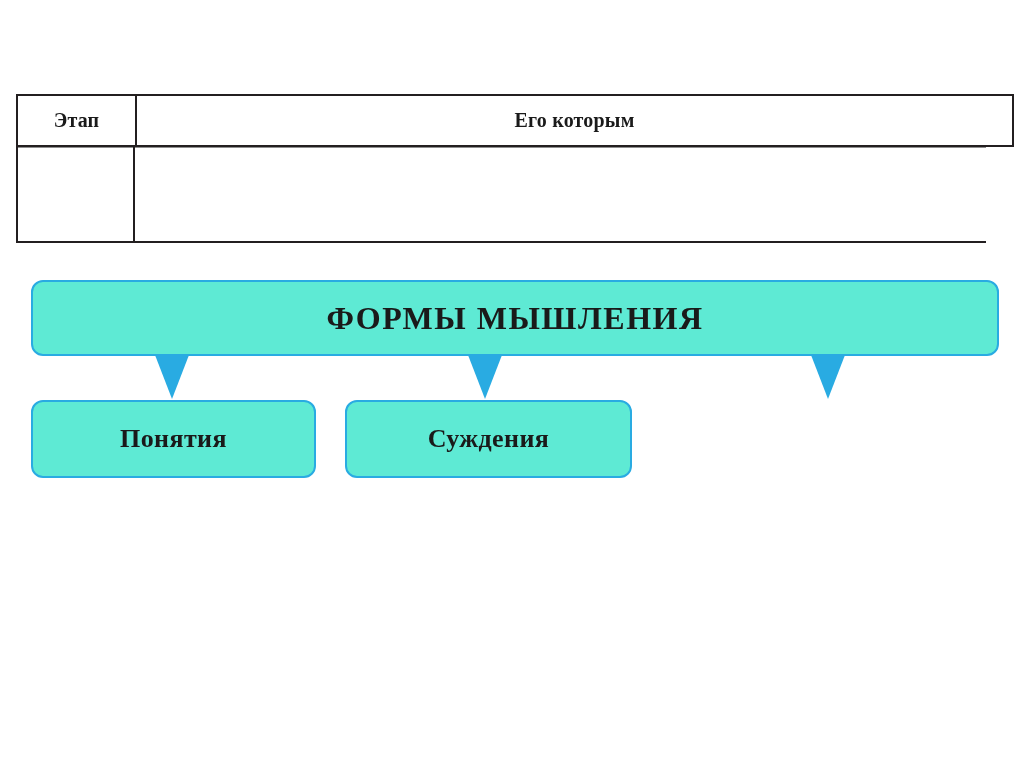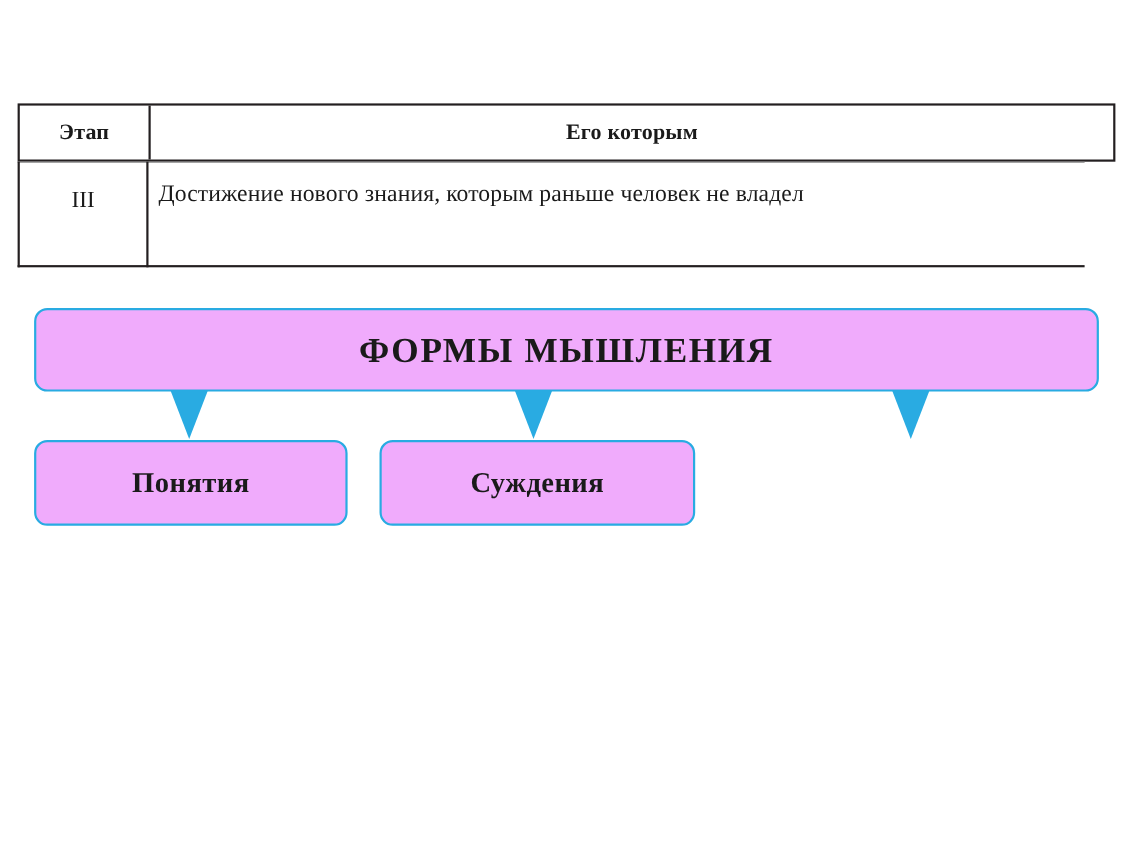--- a/index.html
+++ b/index.html
@@ -129,21 +129,21 @@
     font-size: 21.5px;
     line-height: 1.45;
     color: #1a1a1a;
     letter-spacing: 0.1px;
   }
 
   
   .node {
     position: absolute;
     box-sizing: border-box;
-    background: #f0abfc;
+    background: #5eead4;
     border: 2.5px solid #29abe2;
     border-radius: 12px;
     display: flex;
     align-items: center;
     justify-content: center;
     text-align: center;
     color: #1a1a1a;
     font-weight: bold;
   }
   #node-root {
@@ -184,22 +184,20 @@
   <div class="tbl-header-row">
     <div class="tbl-header-divider"></div>
     <div class="tbl-th-stage">Этап</div>
     <div class="tbl-th-essence">Его которым</div>
   </div>
 
   <div class="tbl-body-row">
     <div class="rule-top"></div>
     <div class="edge-left"></div>
     <div class="edge-mid"></div>
-    <div class="tbl-td-stage">III</div>
-    <div class="tbl-td-essence">Достижение нового знания, которым раньше человек не владел</div>
     <div class="rule-bottom"></div>
   </div>
 
   <div class="node" id="node-root">
     <span>ФОРМЫ МЫШЛЕНИЯ</span>
   </div>
 
   <div class="arrow" id="arrow-0">
     <svg width="48" height="48" viewBox="0 0 48 48" aria-hidden="true">
       <polygon points="7,1 41,1 24,45" fill="#29abe2"></polygon>

